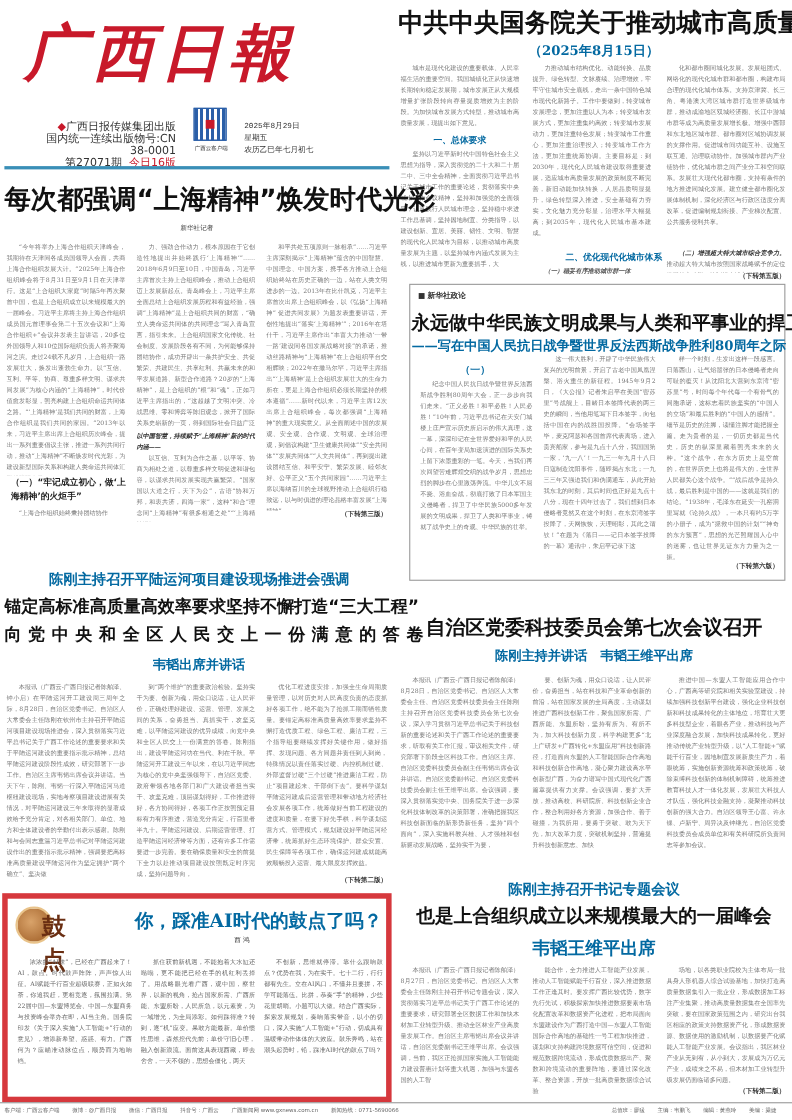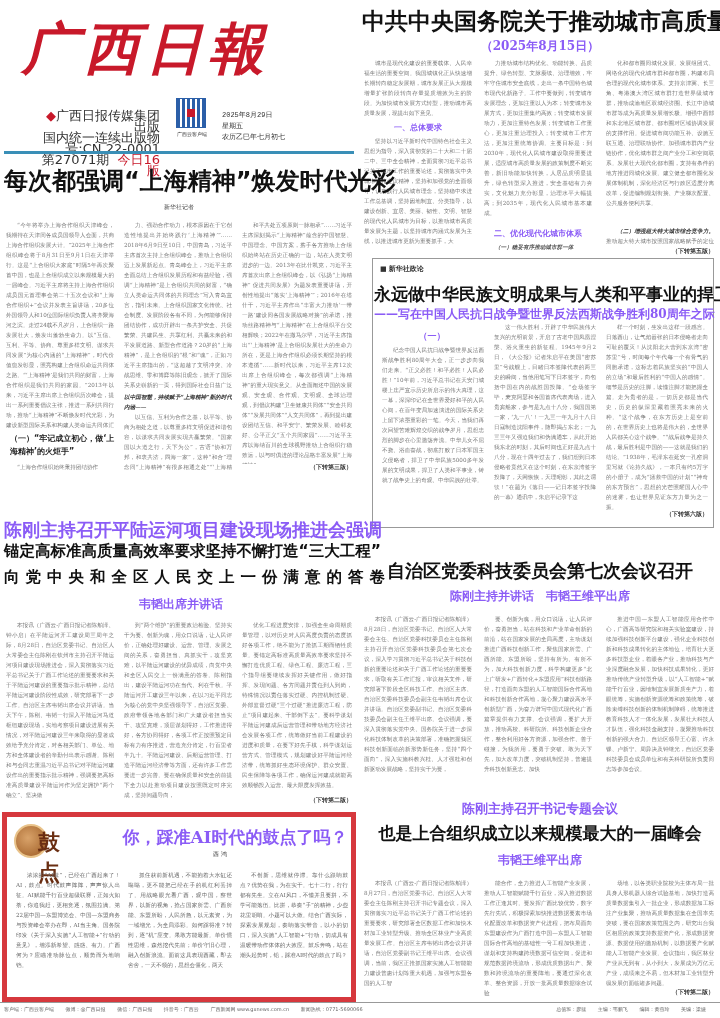--- a/index.html
+++ b/index.html
@@ -7,33 +7,33 @@
   body { font-family: "DejaVu Serif", "Liberation Serif", serif; color: #222; position: relative; }
 
   .abs { position: absolute; }
 
   
   .masthead-logo {
     left: 22px; top: 2px; width: 300px; height: 92px;
     font-family: "DejaVu Serif", serif; font-size: 56px; line-height: 92px;
     color: #c8192a; font-style: italic; font-weight: bold; letter-spacing: 6px;
   }
-  .mast-pub { left: 40px; top: 110px; width: 120px; font-family: "DejaVu Sans", sans-serif; font-size: 13px; line-height: 11px; text-align: right; color: #333; }
+  .mast-pub { left: 40px; top: 110px; width: 120px; font-family: "DejaVu Sans", sans-serif; font-size: 10px; line-height: 11px; text-align: right; color: #333; }
   .mast-pub .red { color: #c8192a; }
   .mast-qr { left: 176px; top: 98px; width: 30px; height: 30px; background:
       repeating-linear-gradient(90deg, #2b5fa8 0 3px, #fff 3px 5px),
       #2b5fa8; border: 1px solid #2b5fa8; }
   .mast-qr-center { left: 187px; top: 109px; width: 8px; height: 8px; background: #c8192a; }
   .mast-qr-label { left: 170px; top: 131px; width: 44px; font-family: "DejaVu Sans", sans-serif; font-size: 5px; text-align: center; color: #333; }
   .mast-date { left: 222px; top: 110px; width: 110px; font-family: Liberation Mono, monospace; font-size: 7px; line-height: 11px; color: #333; }
   .top-rule { left: 4px; top: 151px; width: 350px; height: 3px; background: #3a8fb7; }
 
   
   .hl-black { font-family: "DejaVu Sans", sans-serif; font-weight: bold; color: #111; text-align: center; white-space: nowrap; }
-  .hl-serif { font-family: "DejaVu Serif", serif; color: #8b5cf6; text-align: center; white-space: nowrap; }
+  .hl-serif { font-family: "DejaVu Serif", serif; color: #0369a1; text-align: center; white-space: nowrap; }
   .byline { font-family: "DejaVu Sans", sans-serif; font-size: 6px; text-align: center; color: #444; }
 
   .col { font-size: 5.6px; line-height: 10px; color: #777; text-align: justify; overflow: hidden; }
   .col p { text-indent: 11px; }
   .col .sub { font-weight: bold; color: #333; text-indent: 0; font-style: italic; }
   .cont { font-family: "DejaVu Sans", sans-serif; font-weight: bold; font-size: 6px; color: #333; text-align: right; }
 
   .boxed { border: 1px solid #999; }
   .red-box { border: 5px solid #d6383d; background: #fff; }
 
@@ -47,21 +47,21 @@
 
   .section-tag { font-family: "DejaVu Sans", sans-serif; font-weight: bold; font-size: 7px; color: #333; }
   .section-tag::before { content: "■"; color: #333; margin-right: 2px; }
 </style>
 </head>
 <body>
 
 <div class="abs masthead-logo">广西日報</div>
 <div class="abs mast-pub">
   <div><span class="red">◆</span><span>广西日报传媒集团出版</span></div>
-  <div>国内统一连续出版物号:CN 22-0001</div>
+  <div>国内统一连续出版物号:CN 38-0001</div>
   <div><span>第27071期</span>&nbsp;&nbsp;<span class="red">今日16版</span></div>
 </div>
 <div class="abs mast-qr"></div>
 <div class="abs mast-qr-center"></div>
 <div class="abs mast-qr-label">广西云客户端</div>
 <div class="abs mast-date">
   <div>2025年8月29日</div>
   <div>星期五</div>
   <div>农历乙巳年七月初七</div>
 </div>
@@ -72,21 +72,21 @@
 <div class="abs col" style="left:364px;top:58px;width:108px;height:60px;">
     <p>城市是现代化建设的重要载体、人民幸福生活的重要空间。我国城镇化正从快速增长期转向稳定发展期，城市发展正从大规模增量扩张阶段转向存量提质增效为主的阶段。为加快城市发展方式转型，推动城市高质量发展，现提出如下意见。</p>
   </div>
 <div class="abs hl-serif" style="left:364px;top:122px;width:108px;font-size:8px;font-weight:bold;font-family:'DejaVu Sans',sans-serif;">一、总体要求</div>
 <div class="abs col" style="left:364px;top:136px;width:108px;height:118px;">
     <p>坚持以习近平新时代中国特色社会主义思想为指导，深入贯彻党的二十大和二十届二中、三中全会精神，全面贯彻习近平总书记关于城市工作的重要论述，贯彻落实中央城市工作会议精神，坚持和加强党的全面领导，认真践行人民城市理念，坚持稳中求进工作总基调，坚持因地制宜、分类指导，以建设创新、宜居、美丽、韧性、文明、智慧的现代化人民城市为目标，以推动城市高质量发展为主题，以坚持城市内涵式发展为主线，以推进城市更新为重要抓手，大</p>
   </div>
 <div class="abs col" style="left:484px;top:58px;width:108px;height:170px;">
     <p>力推动城市结构优化、动能转换、品质提升、绿色转型、文脉赓续、治理增效，牢牢守住城市安全底线，走出一条中国特色城市现代化新路子。工作中要做到，转变城市发展理念，更加注重以人为本；转变城市发展方式，更加注重集约高效；转变城市发展动力，更加注重特色发展；转变城市工作重心，更加注重治理投入；转变城市工作方法，更加注重统筹协调。主要目标是：到2030年，现代化人民城市建设取得重要进展，适应城市高质量发展的政策制度不断完善，新旧动能加快转换，人居品质明显提升，绿色转型深入推进，安全基础有力夯实，文化魅力充分彰显，治理水平大幅提高；到2035年，现代化人民城市基本建成。</p>
   </div>
-<div class="abs hl-serif" style="left:484px;top:228px;width:108px;font-size:8px;font-weight:bold;font-family:'DejaVu Sans',sans-serif;">二、优化现代化城市体系</div>
+<div class="abs hl-serif" style="left:504px;top:228px;width:108px;font-size:8px;font-weight:bold;font-family:'DejaVu Sans',sans-serif;">二、优化现代化城市体系</div>
 <div class="abs col" style="left:484px;top:242px;width:108px;height:12px;color:#555;font-style:italic;font-weight:bold;">
     <p>（一）稳妥有序推动城市群一体</p>
   </div>
 <div class="abs col" style="left:606px;top:58px;width:108px;height:170px;">
     <p>化和都市圈同城化发展。发展组团式、网络化的现代化城市群和都市圈，构建布局合理的现代化城市体系。支持京津冀、长三角、粤港澳大湾区城市群打造世界级城市群，推动成渝地区双城经济圈、长江中游城市群等成为高质量发展增长极。增强中西部和东北地区城市群、都市圈对区域协调发展的支撑作用。促进城市间功能互补、设施互联互通、治理联动协作。加强城市群内产业链协作，优化城市群之间产业分工和空间联系。发展壮大现代化都市圈，支持有条件的地方推进同城化发展。建立健全都市圈化发展体制机制，深化经济区与行政区适度分离改革，促进编制规划衔接、产业梯次配置、公共服务便利共享。</p>
   </div>
 <div class="abs col" style="left:606px;top:226px;width:108px;height:22px;">
     <p><b style="color:#333;font-style:italic;">（二）增强超大特大城市综合竞争力。</b><span>推动超大特大城市按照国家战略赋予的定位做强核心功能，控制超大城市规模。</span></p>
   </div>
 <div class="abs cont" style="left:606px;top:247px;width:108px;">（下转第五版）</div>
@@ -123,21 +123,21 @@
     <p>纪念中国人民抗日战争暨世界反法西斯战争胜利80周年大会，正一步步向我们走来。“正义必胜！和平必胜！人民必胜！”10年前，习近平总书记在天安门城楼上庄严宣示历史所启示的伟大真理，这一幕，深深印记在全世界爱好和平的人民心间，在百年变局加速演进的国际关系史上留下浓墨重彩的一笔。今天，当我们再次回望苦难辉煌交织的战争岁月，思想忠烈的脚步在心里激荡奔流。中华儿女不屈不挠、浴血奋战，彻底打败了日本军国主义侵略者，捍卫了中华民族5000多年发展的文明成果，捍卫了人类和平事业，铸就了战争史上的奇观、中华民族的壮举。</p>
   </div>
 <div class="abs col" style="left:494px;top:322px;width:102px;height:200px;">
     <p>这一伟大胜利，开辟了中华民族伟大复兴的光明前景，开启了古老中国凤凰涅槃、浴火重生的新征程。1945年9月2日，《大公报》记者朱启平在美国“密苏里”号战舰上，目睹日本签降代表的两三史的瞬间，当他用笔写下日本签字，向包括中国在内的战胜国投降。“会场签字毕，麦克阿瑟和各国首席代表离场，进入贵宾船家，参与是九点十八分，我国国第一家，‘九一八’！一九三一年九月十八日日寇制造沈阳事件，随即揭占东北；一九三三年又强迫我们和伪满通车，从此开始我东北的时刻，其后时间也正好是九点十八分，现在十四年过去了，我们想到日本侵略者竟然又在这个时刻，在东京湾签字投降了，天网恢恢，天理昭彰，其此之谓欤！”在题为《落日——记日本签字投降的一幕》通讯中，朱启平记录下这</p>
   </div>
 <div class="abs col" style="left:606px;top:322px;width:102px;height:188px;">
     <p>样一个时刻，生发出这样一段感言。日落西山，让气焰嚣张的日本侵略者走向可耻的覆灭！从沈阳北大营到东京湾“密苏里”号，时间每个年代每一个有骨气的同胞承诺，这标志着民族坚实的“中国人的立场”和最后胜利的“中国人的感情”。细节是历史的注脚，读懂注脚才能把握全篇。走为贵者的是，一切历史都是当代史，历史的纵深里藏着照亮未来的火种。“这个战争，在东方历史上是空前的，在世界历史上也将是伟大的，全世界人民都关心这个战争。”“战后战争是持久战，最后胜利是中国的——这就是我们的结论。”1938年，毛泽东在延安一孔窑洞里写就《论持久战》，一本只有约5万字的小册子，成为“拯救中国的计划”“神奇的东方预言”，思想的光芒照耀国人心中的迷雾，也让世界见证东方力量为之一振。</p>
   </div>
 <div class="abs cont" style="left:606px;top:510px;width:102px;">（下转第六版）</div>
 
-<div class="abs hl-serif" style="left:4px;top:518px;width:354px;font-size:18px;font-weight:bold;">陈刚主持召开平陆运河项目建设现场推进会强调</div>
+<div class="abs hl-serif" style="left:4px;top:518px;width:354px;font-size:13px;font-weight:bold;">陈刚主持召开平陆运河项目建设现场推进会强调</div>
 <div class="abs hl-black" style="left:4px;top:540px;width:354px;font-size:15.5px;line-height:22px;">锚定高标准高质量高效率要求坚持不懈打造“三大工程”</div>
 <div class="abs hl-black" style="left:4px;top:566px;width:354px;font-size:15.5px;line-height:22px;letter-spacing:6px;">向党中央和全区人民交上一份满意的答卷</div>
 <div class="abs hl-serif" style="left:4px;top:596px;width:354px;font-size:12px;font-weight:bold;">韦韬出席并讲话</div>
 <div class="abs col" style="left:6px;top:620px;width:108px;height:190px;">
     <p>本报讯（广西云-广西日报记者陈舶泽、钟小启）在平陆运河开工建设周三周年之际，8月28日，自治区党委书记、自治区人大常委会主任陈刚在钦州市主持召开平陆运河项目建设现场推进会，深入贯彻落实习近平总书记关于广西工作论述的重要要求和关于平陆运河建设的重要指示批示精神，总结平陆运河建设阶段性成效，研究部署下一步工作。自治区主席韦韬出席会议并讲话。当天下午，陈刚、韦韬一行深入平陆运河马道枢纽建设现场，实地考察项目建设进展有关情况，对平陆运河建设三年来取得的显著成效给予充分肯定，对各相关部门、单位、地方和全体建设者的辛勤付出表示感谢。陈刚和与会同志重温习近平总书记对平陆运河建设作出的重要指示批示精神，强调要把高标准高质量建设平陆运河作为坚定拥护“两个确立”、坚决做</p>
   </div>
 <div class="abs col" style="left:124px;top:620px;width:108px;height:190px;">
     <p>到“两个维护”的重要政治检验。坚持实干为要、创新为魂，用众口说话，让人民评价，正确处理好建设、运营、管理、发展之间的关系，奋勇担当、真抓实干，攻坚克难，以平陆运河建设的优异成绩，向党中央和全区人民交上一份满意的答卷。陈刚指出，建设平陆运河功在当代、利在千秋。平陆运河开工建设三年以来，在以习近平同志为核心的党中央坚强领导下，自治区党委、政府带领各地各部门和广大建设者担当实干、攻坚克难，顶层谋划得好，工作推进得好，各方协同得好，各项工作正按照预定目标有力有序推进，营造充分肯定，行百里者半九十。平陆运河建设、后期运营管理、打造平陆运河经济带等方面，还有许多工作需要进一步完善。要在确保质量和安全的前提下全力以赴推动项目建设按照既定时序完成，坚持问题导向，</p>
   </div>
 <div class="abs col" style="left:242px;top:620px;width:110px;height:180px;">
@@ -169,21 +169,21 @@
   </div>
 <div class="abs col" style="left:128px;top:870px;width:104px;height:124px;color:#666;">
     <p>抓住获前新机遇，不能抱着大水缸还嗡嗡，更不能把已经在手的机红利丢掉了。用战略眼光看广西，观中国，察世界，以新的视角，抢占国家所需、广西所能、东盟所盼，人民所急，以元素资，为一域增光，为全局添彩。如何踩得准？转到，逐“机”应变。果敢方能最新。单价惯性思维，森然挖代先前；单价守旧心理，融入创新浪流。面前这具表现西藏，即去舍舍，一天不领的，思想会僵化，两天</p>
   </div>
 <div class="abs col" style="left:240px;top:870px;width:108px;height:124px;color:#666;">
     <p>不创新，思维就停滞。靠什么跟响鼓点？优势在我，为在实干。七十二行，行行都有先生。立在AI风口，不懂并且要拼，不学可能落伍。比拼，恭奏“手”的精神，少些花里胡哨。小题可以大做。结合广西实际，探索发展规划，奏响落实带音，以小的切口，深入实施“人工智能+”行动，切成具有温暖带动作体体的大效应。鼓乐奔鸣，站在潮头起势时，铅，踩准AI时代的鼓点了吗？</p>
   </div>
 
 <div class="abs hl-serif" style="left:362px;top:800px;width:356px;font-size:13px;font-weight:bold;">陈刚主持召开书记专题会议</div>
 <div class="abs hl-black" style="left:362px;top:820px;width:356px;font-size:17px;line-height:26px;">也是上合组织成立以来规模最大的一届峰会</div>
-<div class="abs hl-serif" style="left:362px;top:852px;width:356px;font-size:12px;font-weight:bold;">韦韬王维平出席</div>
+<div class="abs hl-serif" style="left:362px;top:852px;width:356px;font-size:16px;font-weight:bold;">韦韬王维平出席</div>
 <div class="abs col" style="left:364px;top:878px;width:108px;height:120px;">
     <p>本报讯（广西云-广西日报记者陈舶泽）8月27日，自治区党委书记、自治区人大常委会主任陈刚主持召开书记专题会议，深入贯彻落实习近平总书记关于广西工作论述的重要要求，研究部署全区数据工作和加快木材加工业转型升级、推动全区林业产业高质量发展工作。自治区主席韦韬出席会议并讲话，自治区党委副书记王维平出席。会议强调，当前，我区正抢抓国家实施人工智能能力建设普惠计划等重大机遇，加强与东盟各国的人工智</p>
   </div>
 <div class="abs col" style="left:484px;top:878px;width:108px;height:120px;">
     <p>能合作，全力推进人工智能产业发展，推动人工智能赋能千行百业，深入推进数据工作正逢其时。要发挥广西比较优势，数字先行先试，积极探索加快推进数据要素市场化配置改革和数据资产化进程，把布局面向东盟建设作为广西打造中国—东盟人工智能国际合作高地的基础性一号工程加快推进，谋划和支持构建跨境数据可信空间，促进和规范数据跨境流动，形成优质数据出产、聚数和跨境流动的重要阵地，要通过深化改革、整合资源，开放一批高质量数据综合试验</p>
   </div>
 <div class="abs col" style="left:606px;top:878px;width:108px;height:110px;">
     <p>场地，以各类职业院校为主体布局一批具身人形机器人综合试验基地，加快打造高质量数据集引入一批企业，形成数据加工标注产业集聚，推动高质量数据集在全国率先突破，要在国家政策范围之内，研究出台我区相应的政策支持数据资产化，形成数据资源、数据使用的激励机制，以数据要产化赋能人工智能产业发展。会议指出，我区林业产业从无到有，从小到大，发展成为万亿元产业，成绩来之不易，但木材加工业转型升级发展仍面临诸多问题。</p>
   </div>
 <div class="abs cont" style="left:606px;top:988px;width:108px;">（下转第二版）</div>

